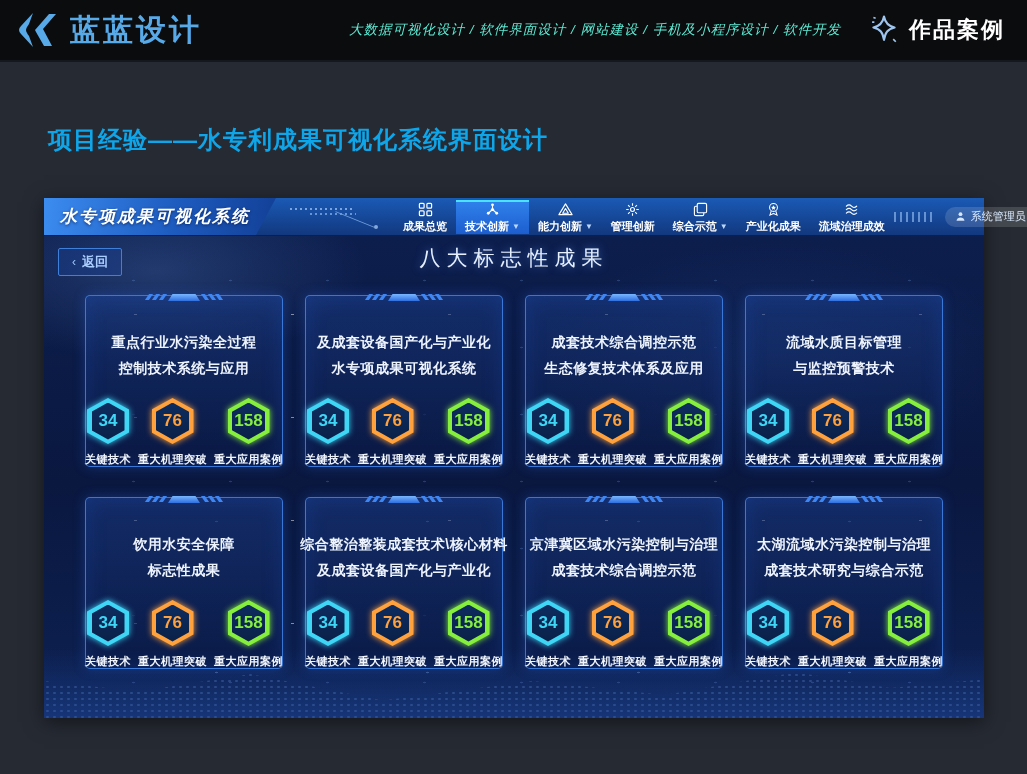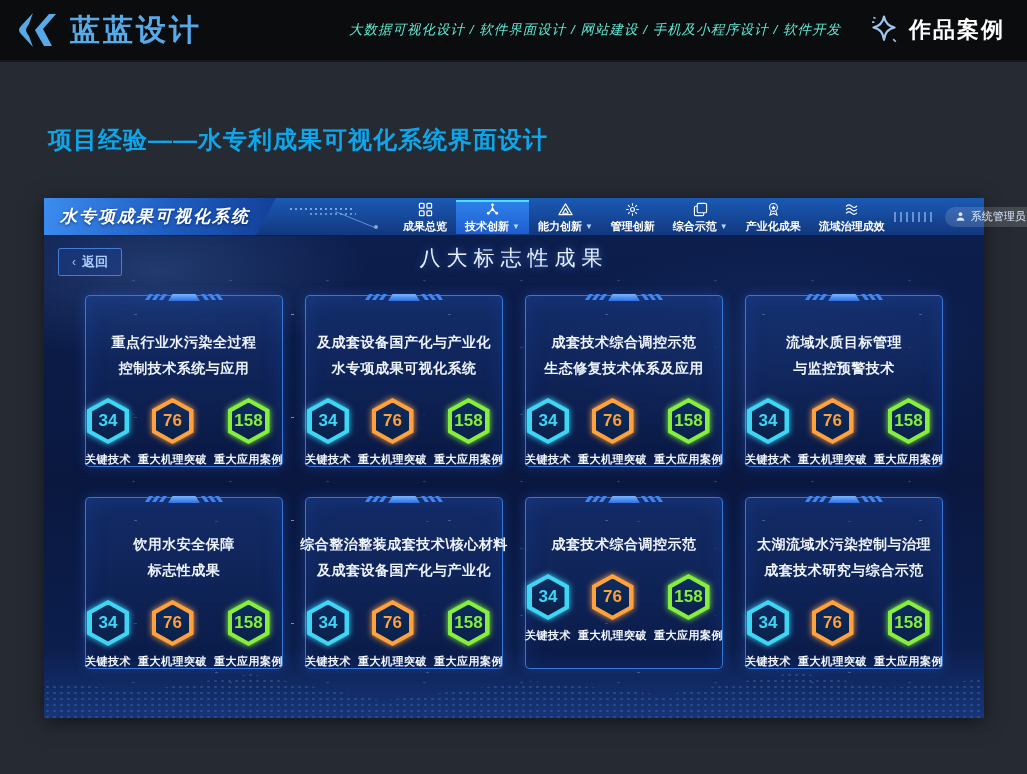--- a/index.html
+++ b/index.html
@@ -616,20 +616,21 @@
   <div class="card">
     <div class="card-emblem">
       <i></i>
           <i></i>
           <i></i>
           <i class="bar"></i>
           <i></i>
           <i></i>
           <i></i>
     </div>
+    <div class="card-title l1">京津冀区域水污染控制与治理</div>
     <div class="card-title l2">成套技术综合调控示范</div>
     <div class="hexrow">
   <div class="hexcol">
     <div class="hex-wrap" style="filter: drop-shadow(rgb(63, 214, 246) 0px 0px 3px);">
       <div class="hex" style="background: rgb(63, 214, 246);">
         <div class="hex-inner">
           <span class="hex-num" style="color: rgb(63, 214, 246);">34</span>
         </div>
       </div>
     </div>

